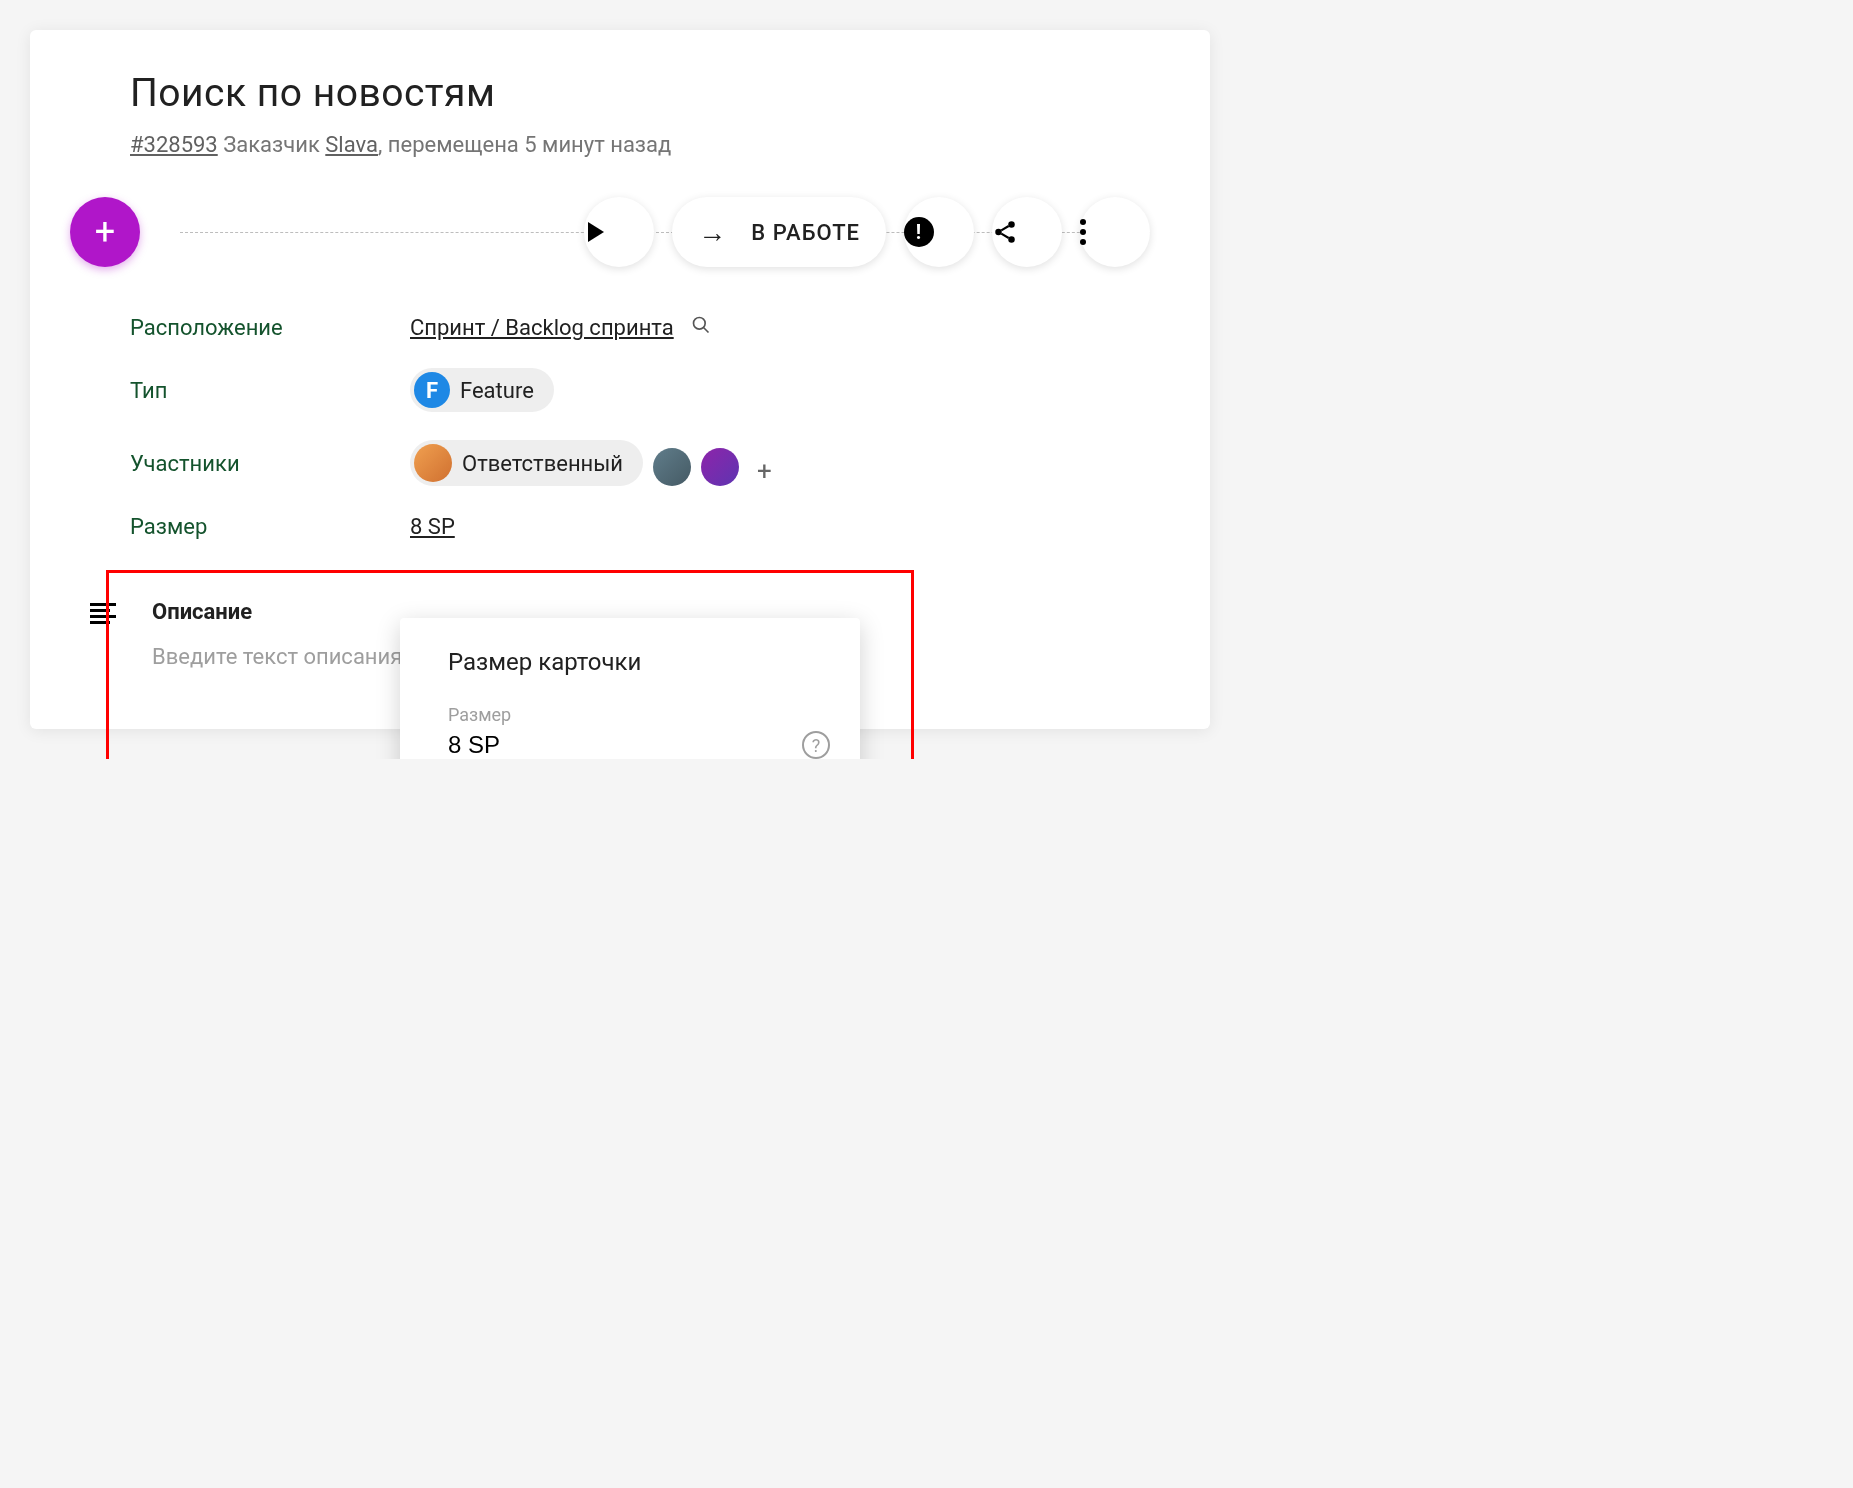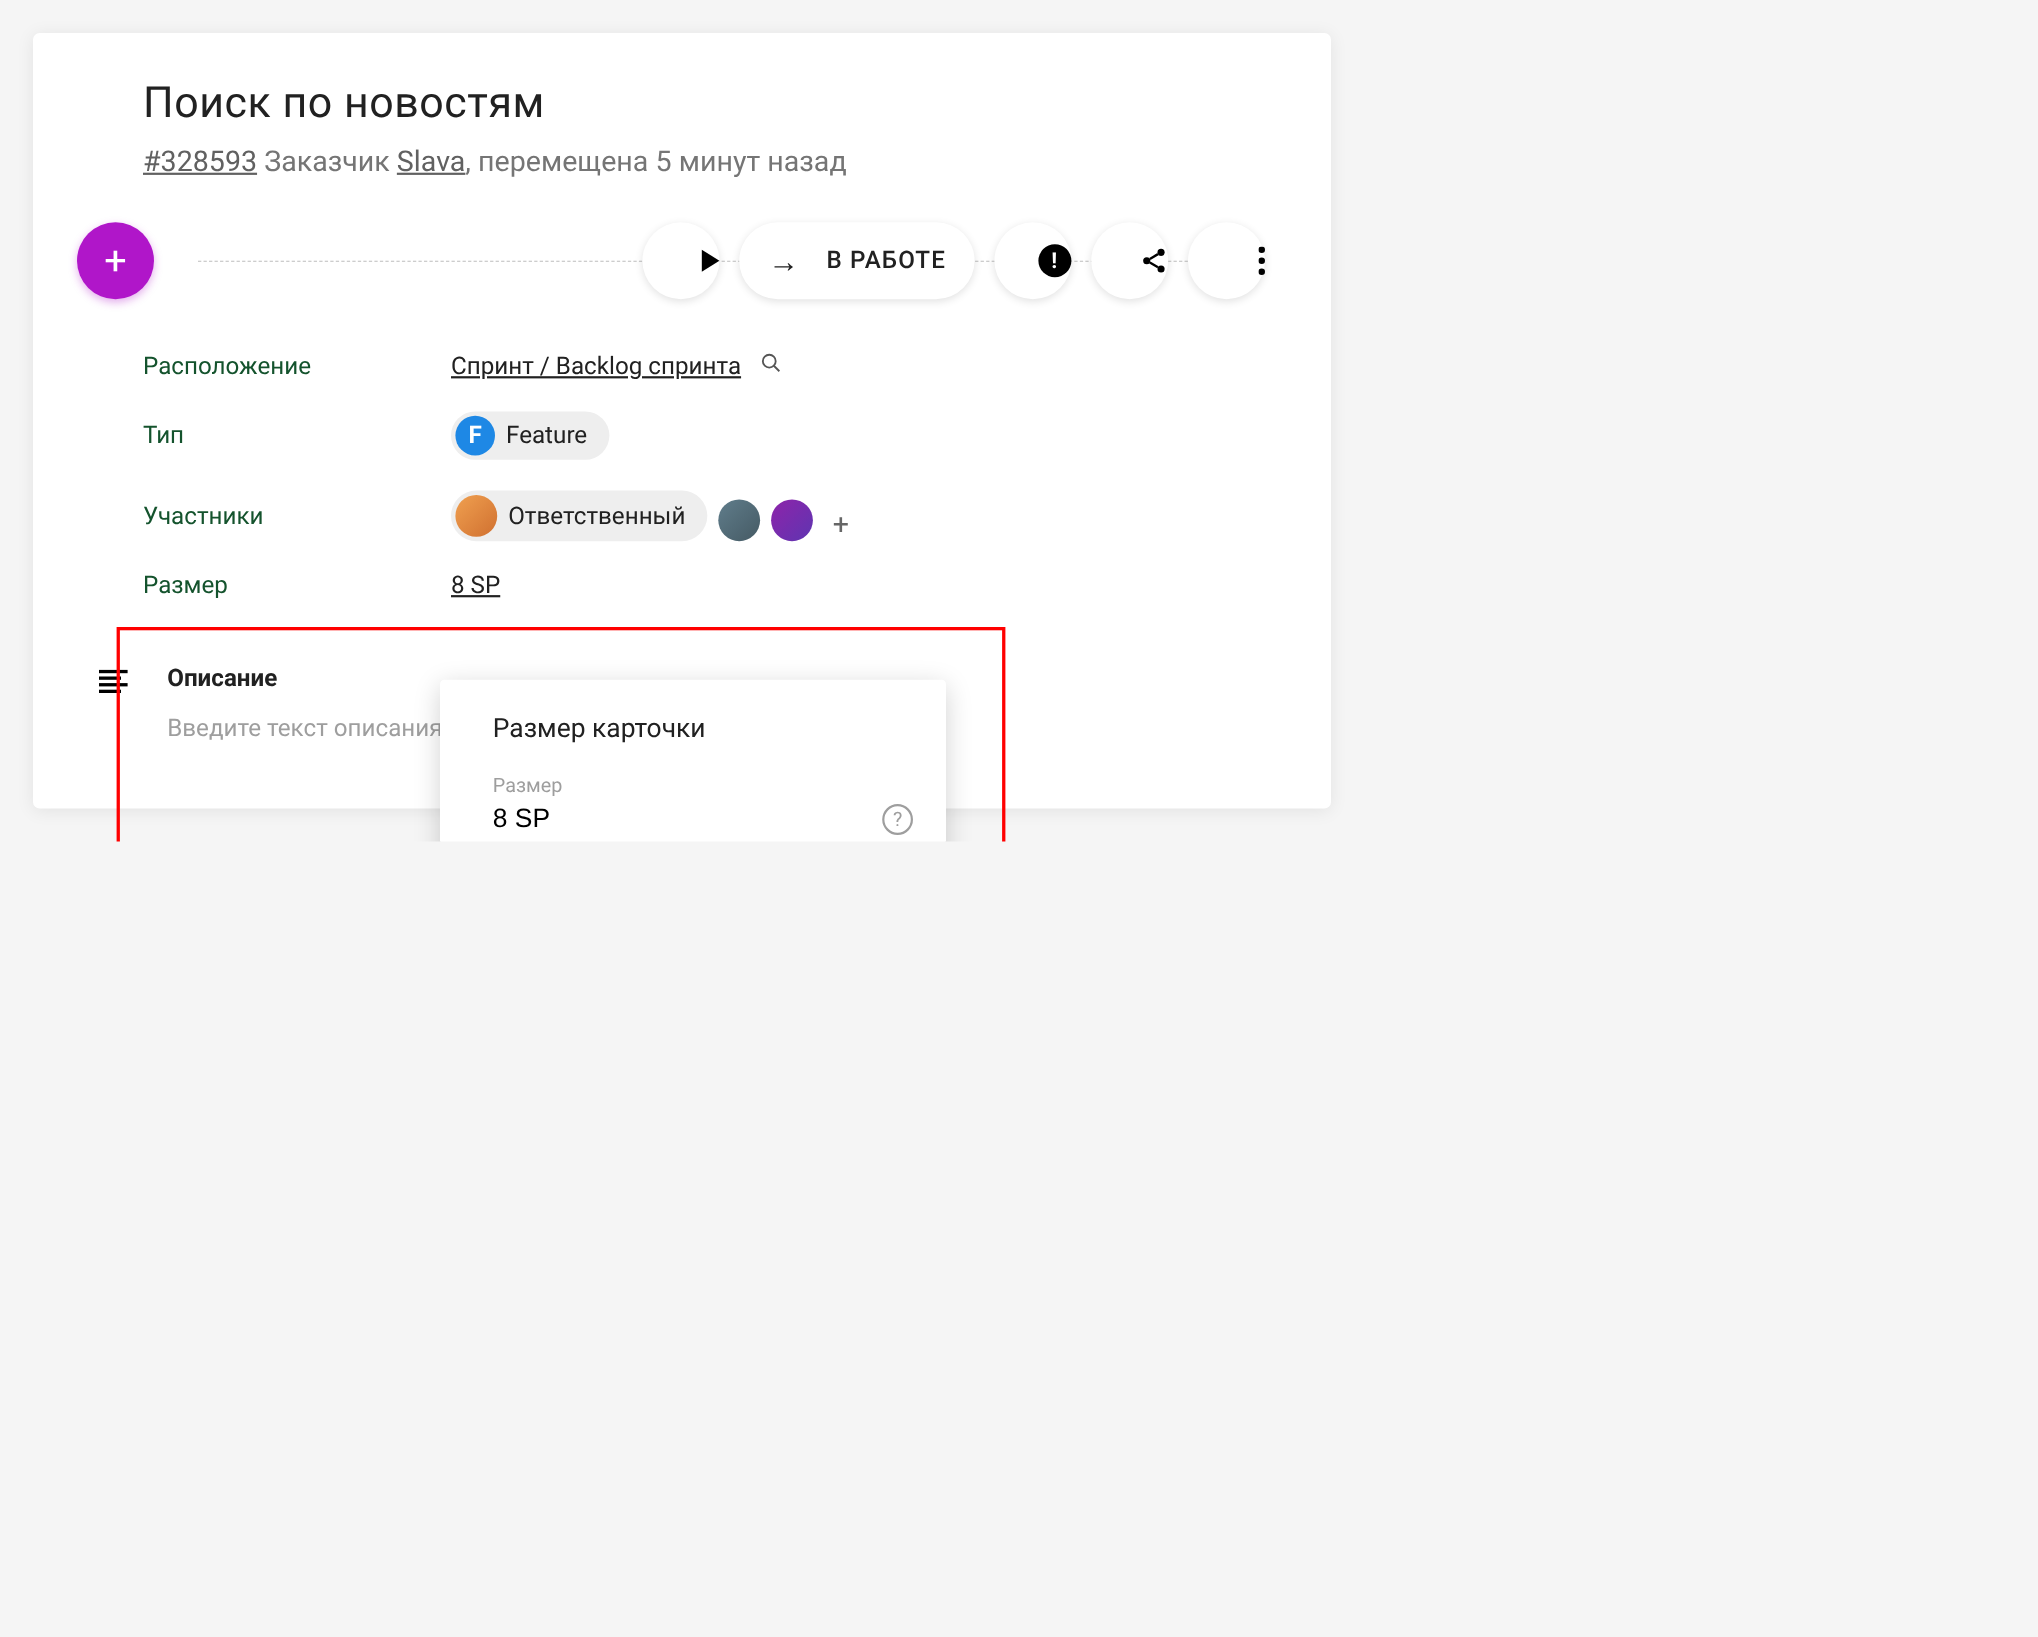--- a/index.html
+++ b/index.html
@@ -19,21 +19,21 @@
   }
   .title {
     font-size: 39px;
     font-weight: 400;
     margin-left: 40px;
     margin-bottom: 16px;
     letter-spacing: 0.5px;
   }
   .meta {
     margin-left: 40px;
-    font-size: 26px;
+    font-size: 22px;
     color: #757575;
     margin-bottom: 40px;
   }
   .meta .uline { text-decoration: underline; color: #616161; }
   .toolbar {
     display: flex;
     align-items: center;
     gap: 18px;
     margin-bottom: 48px;
     position: relative;
@@ -62,21 +62,21 @@
     margin-left: -20px;
   }
   .spacer { flex: 1; }
   .rbtn {
     height: 70px;
     border-radius: 40px;
     background: #fff;
     box-shadow: 0 2px 8px rgba(0,0,0,0.12);
     display: flex;
     align-items: center;
-    justify-content: flex-end;
+    justify-content: space-between;
     padding: 0 26px;
     font-size: 22px;
     font-weight: 500;
     letter-spacing: 1px;
     cursor: pointer;
     z-index: 1;
     gap: 24px;
   }
   .rbtn.circ { width: 70px; padding: 0; }
   .arrow-right::before {

